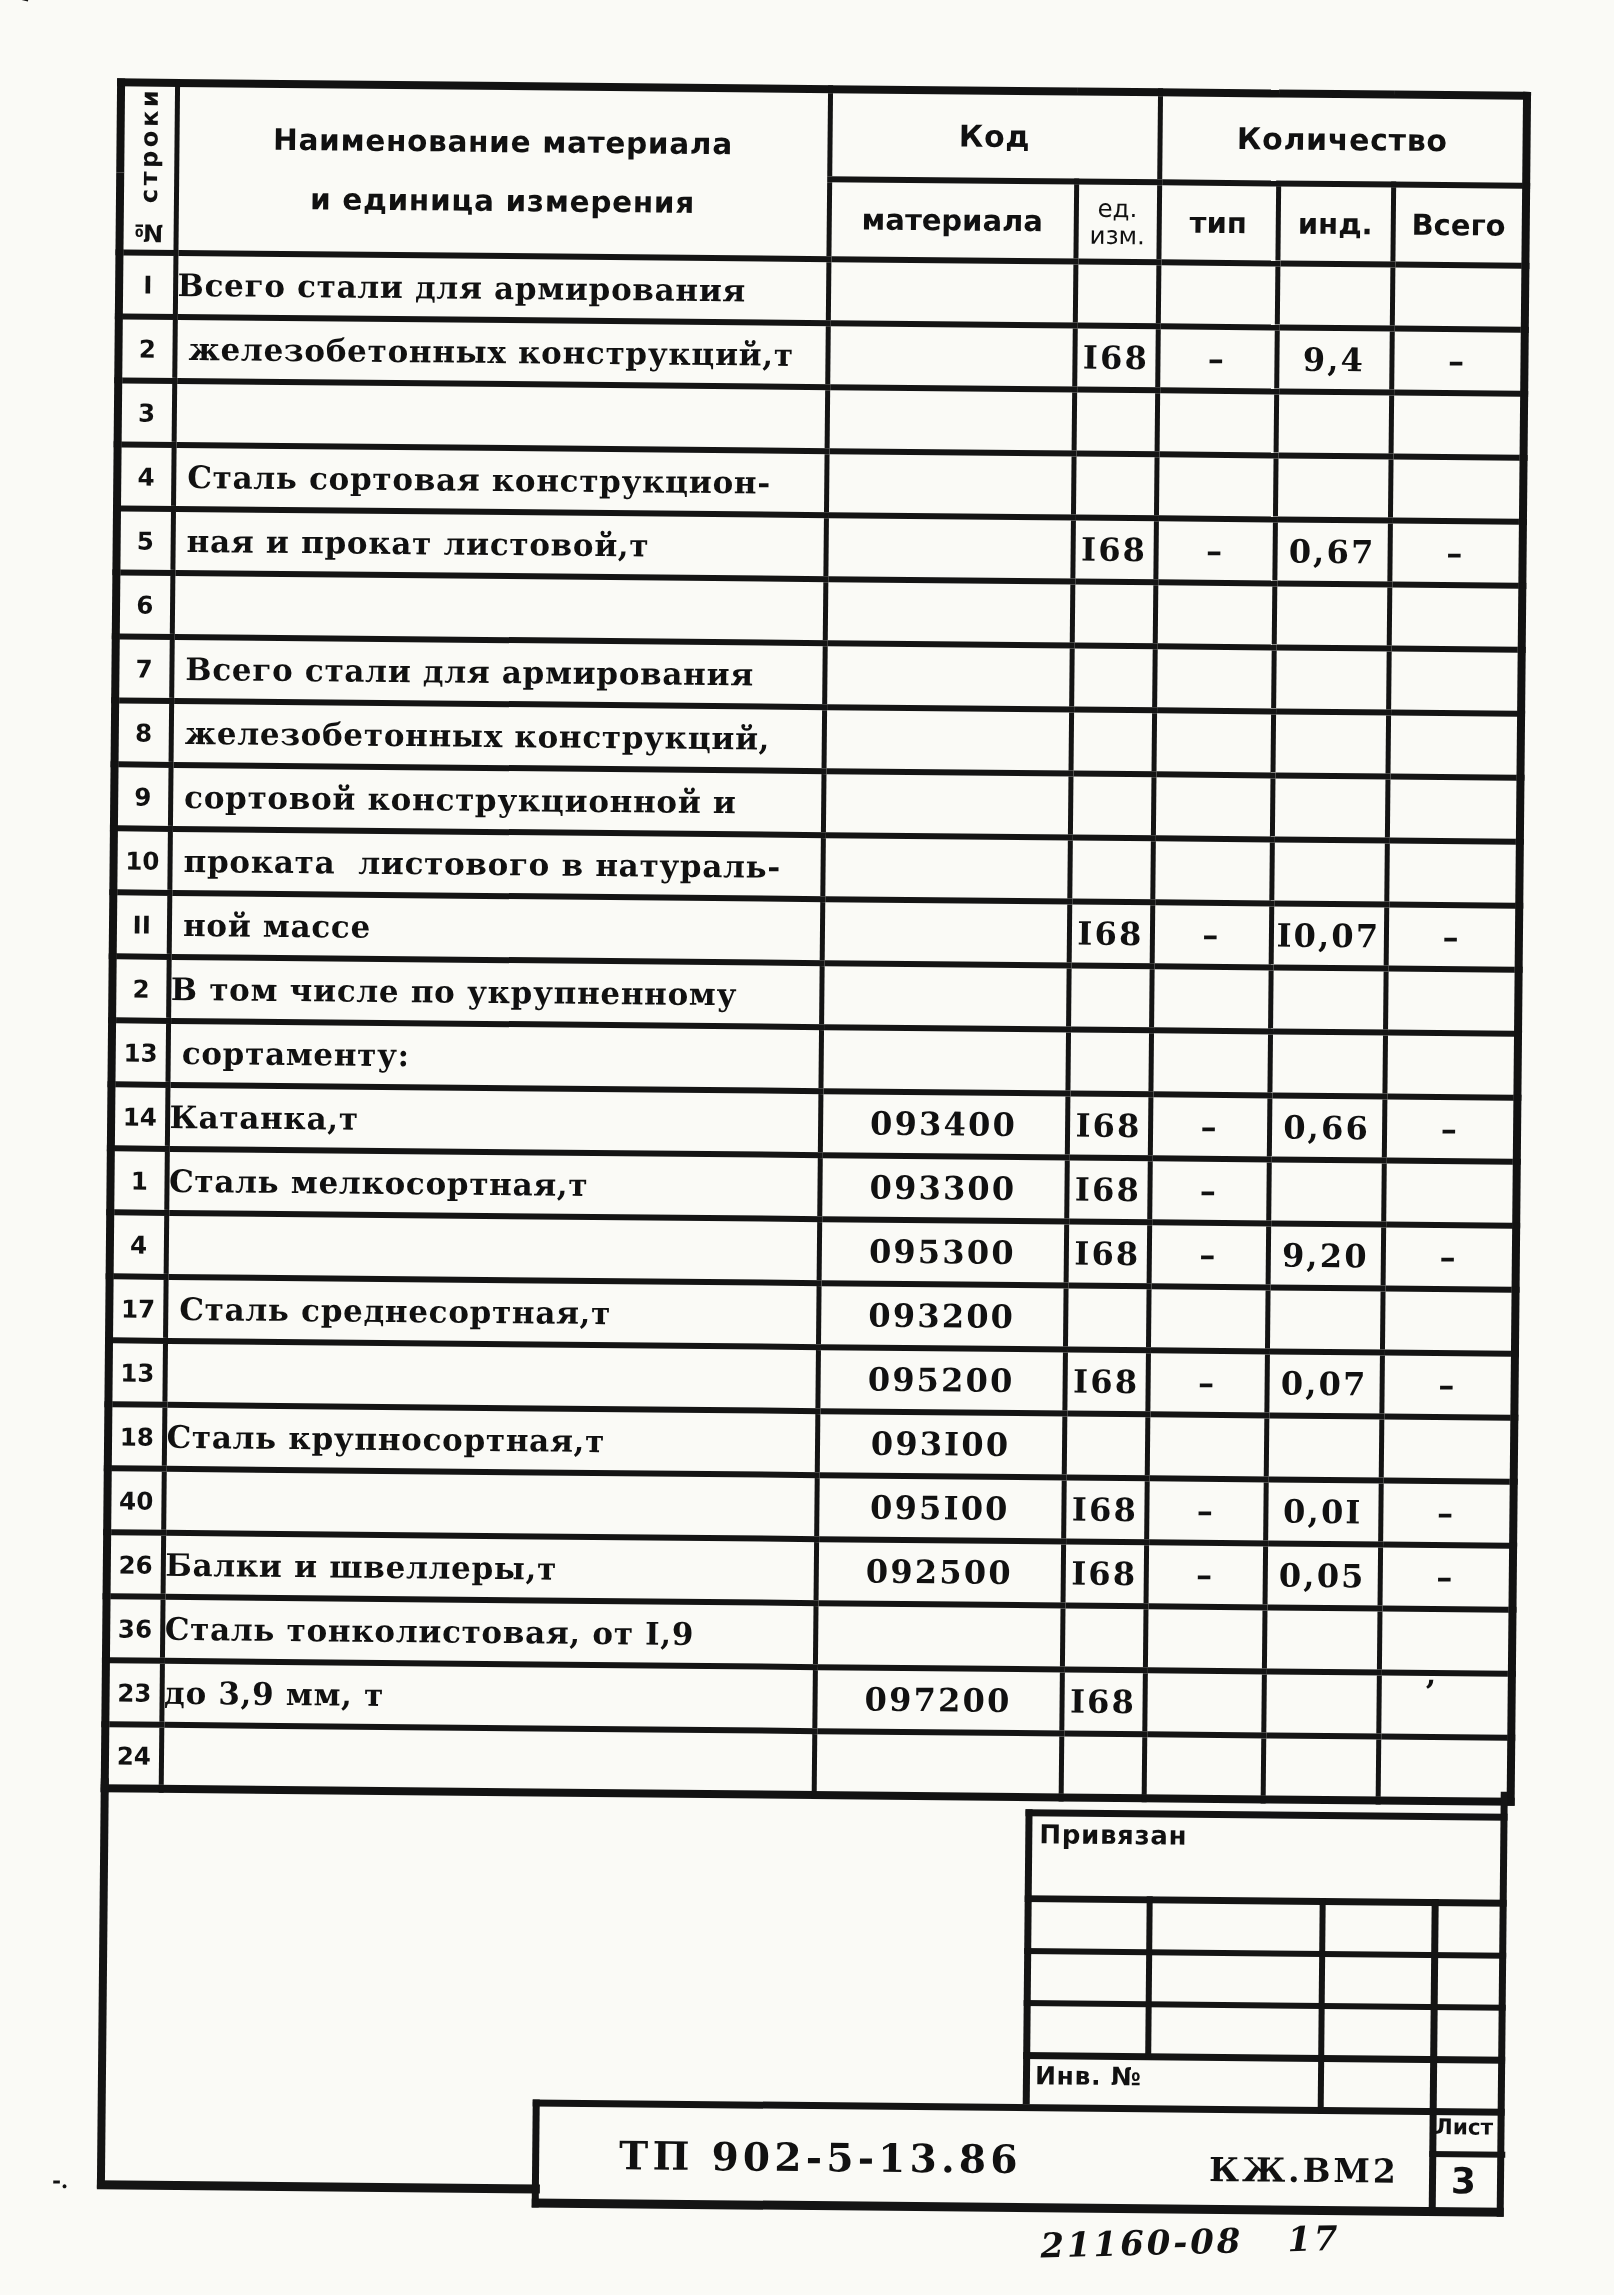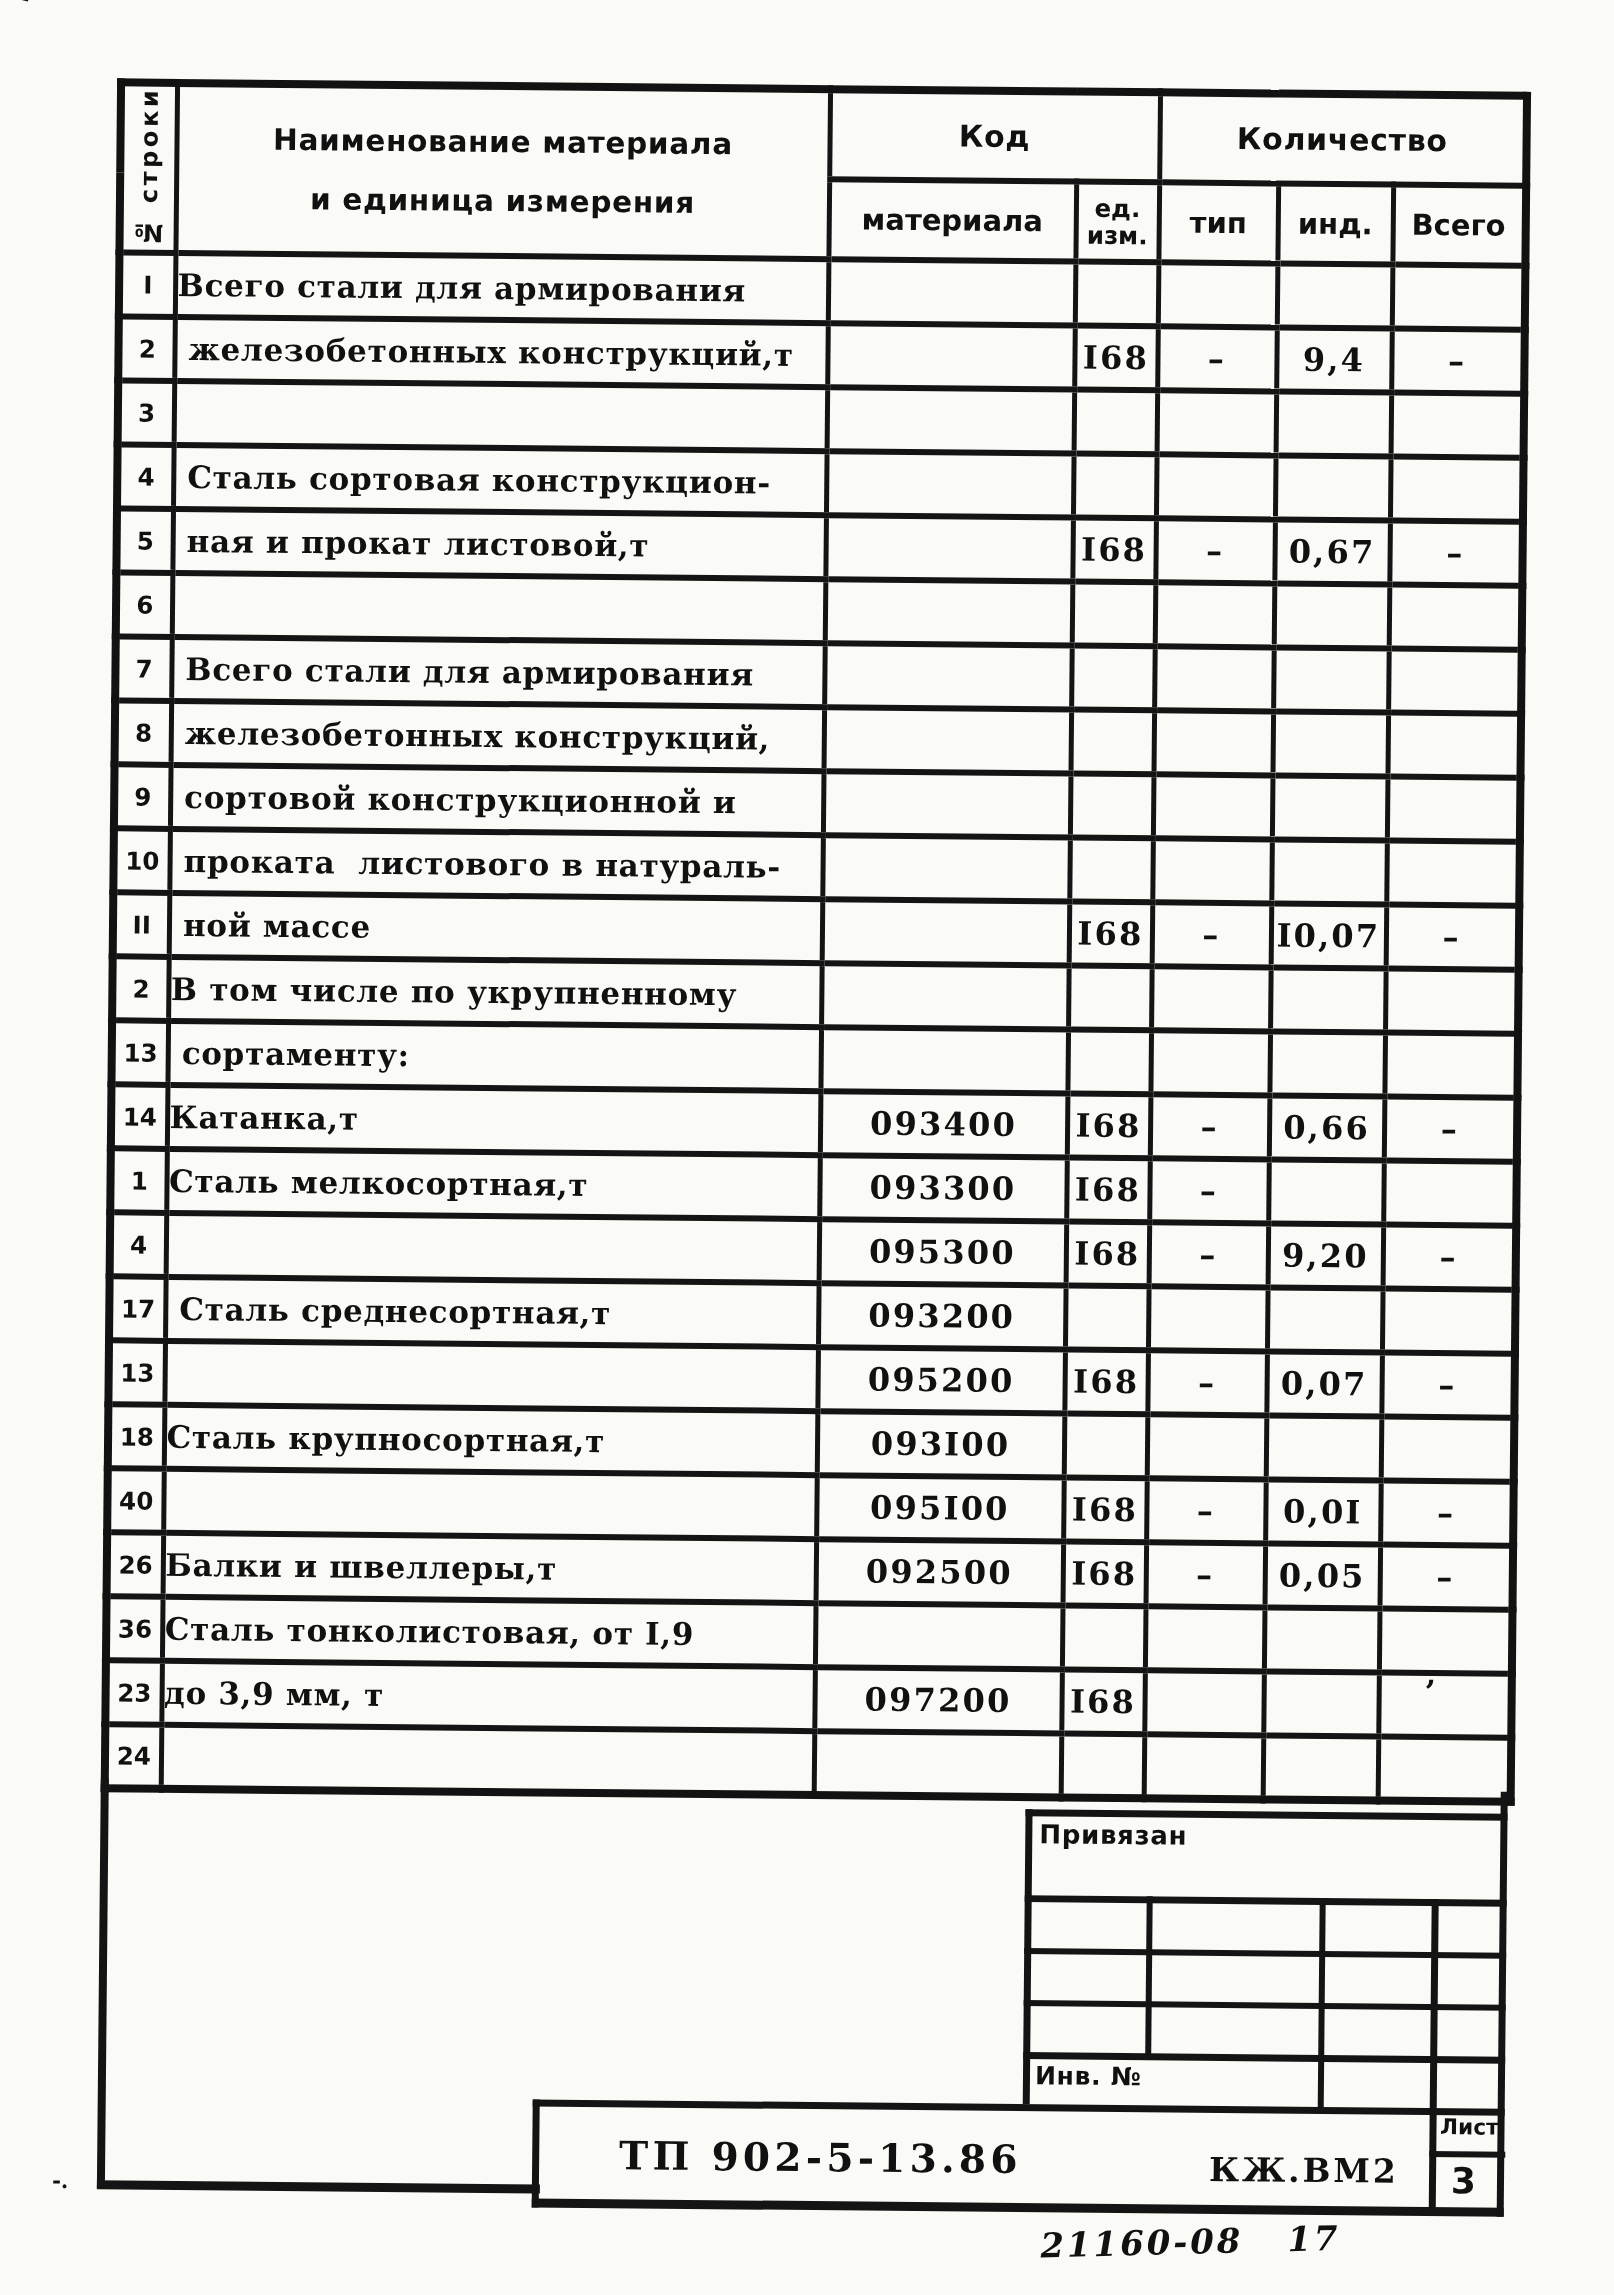--- a/index.html
+++ b/index.html
@@ -16,40 +16,40 @@
              padding:0;overflow:hidden;}
   thead tr.tier1{height:81px;}
   thead tr.tier2{height:72px;}
   tbody tr{height:64px;}
 
   .h-label{font-weight:bold;font-size:30px;letter-spacing:0.7px;text-align:center;}
   .h-name-cell{vertical-align:middle;text-align:center;}
   .h-name-line{display:block;font-weight:bold;font-size:29.5px;letter-spacing:0.7px;}
   .h-name-line.l1{margin-bottom:24.5px;}
   .h-sub{font-weight:bold;font-size:29px;text-align:center;}
-  .h-unit{font-weight:bold;font-size:24.5px;line-height:1.12;text-align:center;}
+  .h-unit{font-weight:normal;font-size:24.5px;line-height:1.12;text-align:center;}
   .h-num-cell{vertical-align:middle;text-align:center;}
   .vtext{display:inline-block;writing-mode:vertical-rl;transform:rotate(180deg);
          font-weight:bold;font-size:24px;letter-spacing:3.6px;white-space:nowrap;}
 
   td.c-n{text-align:center;font-size:24.5px;font-weight:bold;font-family:"DejaVu Sans",sans-serif;}
   td.c-name{text-align:left;padding-left:30px;font-family:"DejaVu Serif",serif;
             font-weight:bold;font-size:31px;letter-spacing:0.7px;white-space:pre;}
   td.c-code,td.c-unit,td.c-type,td.c-ind,td.c-total{
             text-align:center;font-family:"DejaVu Serif",serif;font-weight:bold;
             font-size:32px;letter-spacing:2.2px;white-space:pre;}
 
   
   .ln{position:absolute;background:#141414;}
 
   
   .txt{position:absolute;white-space:pre;}
   .t-privyazan{left:1047px;top:1817px;font-size:26px;font-weight:bold;letter-spacing:0.7px;}
   .t-inv{left:1045px;top:2059px;font-size:25px;font-weight:bold;letter-spacing:0.7px;}
-  .t-list{left:1440px;top:2108px;width:69px;text-align:right;font-size:21.6px;font-weight:bold;}
+  .t-list{left:1440px;top:2108px;width:69px;text-align:center;font-size:21.6px;font-weight:bold;}
   .t-sheetno{left:1440px;top:2154px;width:69px;text-align:center;font-size:36px;font-weight:bold;}
   .t-project{left:630px;top:2134px;font-family:"DejaVu Serif",serif;font-weight:bold;
              font-size:39px;letter-spacing:4.3px;}
   .t-code{left:1220px;top:2146px;font-family:"DejaVu Serif",serif;font-weight:bold;
           font-size:33px;letter-spacing:2.9px;}
   .t-hand{left:1052px;top:2218px;font-family:"DejaVu Serif",serif;font-style:italic;
           font-weight:bold;font-size:34px;letter-spacing:2.9px;transform:rotate(-2deg);}
   .t-apos{left:1431px;top:1667px;font-family:"DejaVu Serif",serif;font-weight:bold;font-size:32px;}
   .t-margin{left:63px;top:2175px;font-family:"DejaVu Serif",serif;font-weight:bold;font-size:21.6px;}
   .t-tick{left:1455px;top:71px;width:18.7px;height:6.5px;background:#141414;transform:rotate(12deg);}

